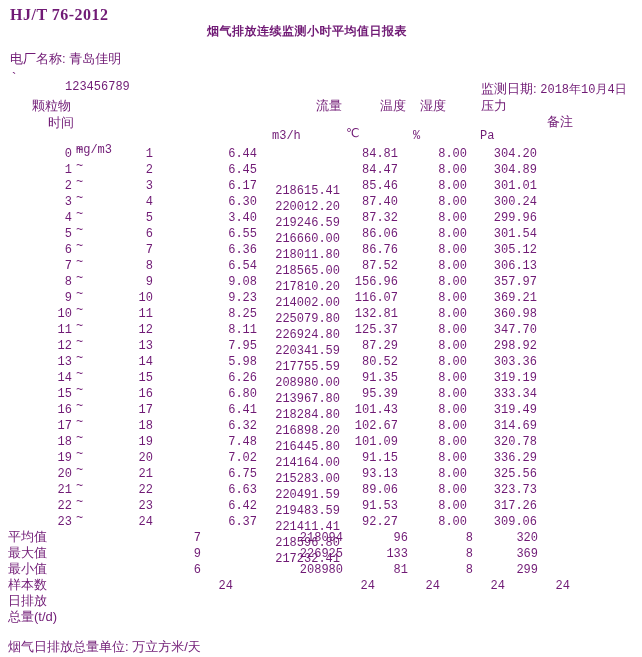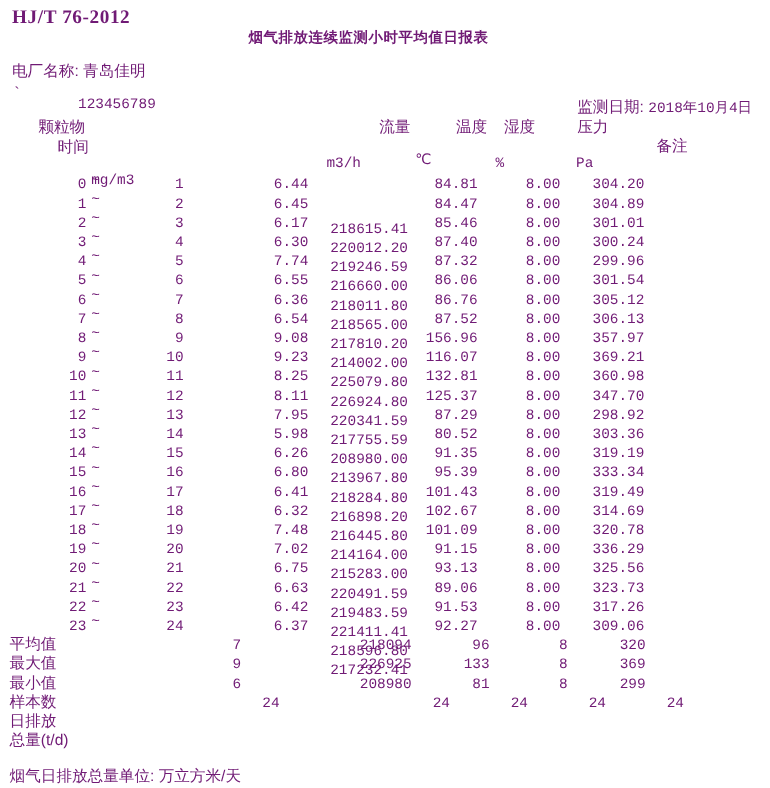--- a/index.html
+++ b/index.html
@@ -128,21 +128,21 @@
         <span class="cell c-pm">6.30</span>
         <span class="cell c-flow">216660.00</span>
         <span class="cell c-temp">87.40</span>
         <span class="cell c-hum">8.00</span>
         <span class="cell c-press">300.24</span>
       </div>
       <div class="row" style="top: 210px;">
         <span class="cell c-start">4</span>
         <span class="cell c-tilde">~</span>
         <span class="cell c-end">5</span>
-        <span class="cell c-pm">7.74</span>
+        <span class="cell c-pm">3.40</span>
         <span class="cell c-flow">218011.80</span>
         <span class="cell c-temp">87.32</span>
         <span class="cell c-hum">8.00</span>
         <span class="cell c-press">299.96</span>
       </div>
       <div class="row" style="top: 226px;">
         <span class="cell c-start">5</span>
         <span class="cell c-tilde">~</span>
         <span class="cell c-end">6</span>
         <span class="cell c-pm">6.55</span>

